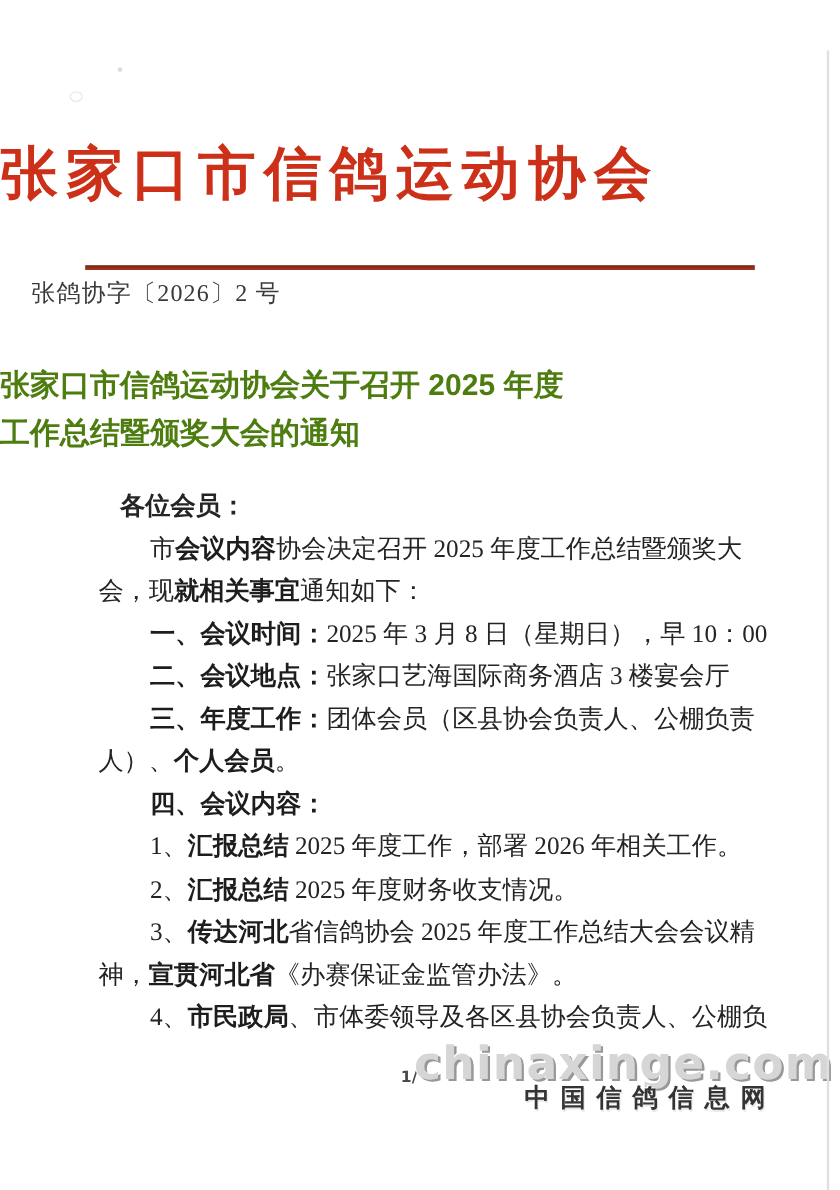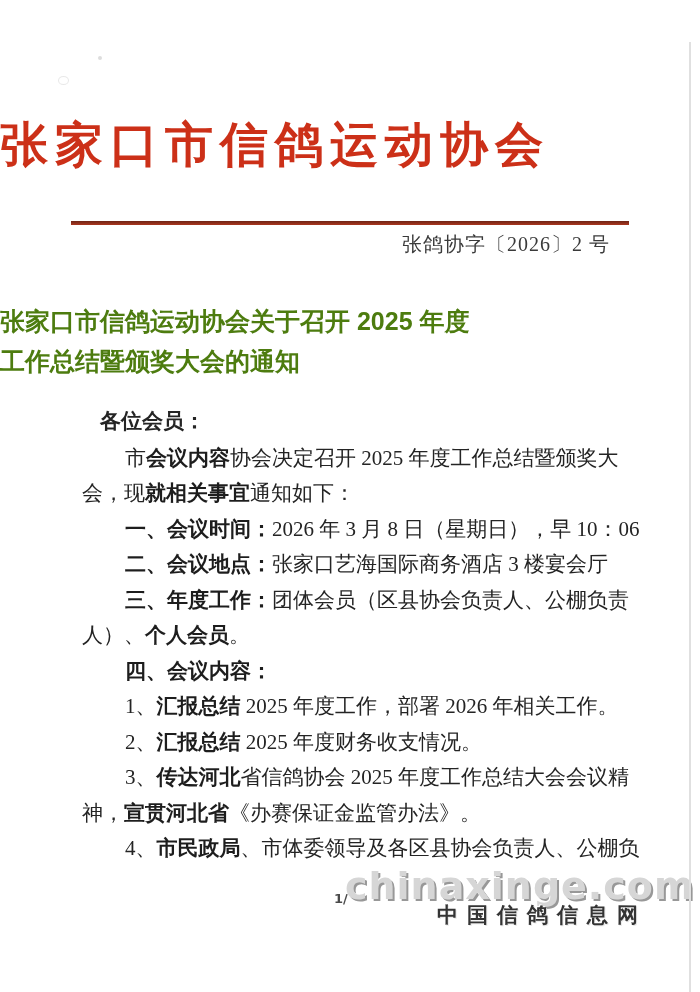--- a/index.html
+++ b/index.html
@@ -29,23 +29,24 @@
     color:#cc3018;
     font-family:"Liberation Serif","DejaVu Serif",serif;
     white-space:nowrap;
   }
   .rule{
     position:absolute;top:221px;left:71px;width:558px;height:4px;
     background:linear-gradient(to bottom,#6e2416,#aa3720);
   }
   .docno{
     position:absolute;top:231px;left:0;width:610px;
-    text-align:right;
+    text-align:left;
     font-size:20px;color:#3a3a3a;
     letter-spacing:1px;
+    padding-left:26px;
   }
 
   
   .title{
     position:absolute;top:301px;left:0;width:660px;
     text-align:left;
     font-family:"Liberation Sans","DejaVu Sans",sans-serif;
     font-weight:700;color:#4d7c0f;
     font-size:25px;line-height:40px;
   }
@@ -106,21 +107,21 @@
 
   <div class="title">
     <div>张家口市信鸽运动协会关于召开 2025 年度</div>
     <div>工作总结暨颁奖大会的通知</div>
   </div>
 
   <div class="body" id="notice-body">
       <div class="line ind1"><span>各位会员：</span></div>
       <div class="line ind2"><span>市</span><span class="b">会议内容</span><span>协会决定召开 2025 年度工作总结暨颁奖大</span></div>
       <div class="line"><span>会，现</span><span class="b">就相关事宜</span><span>通知如下：</span></div>
-      <div class="line ind2"><span class="b">一、会议时间：</span><span>2026 年 3 月 8 日（星期日），早 10：06</span></div>
+      <div class="line ind2"><span class="b">一、会议时间：</span><span>2025 年 3 月 8 日（星期日），早 10：00</span></div>
       <div class="line ind2"><span class="b">二、会议地点：</span><span>张家口艺海国际商务酒店 3 楼宴会厅</span></div>
       <div class="line ind2"><span class="b">三、年度工作：</span><span>团体会员（区县协会负责人、公棚负责</span></div>
       <div class="line"><span>人）、</span><span class="b">个人会员</span><span>。</span></div>
       <div class="line ind2"><span class="b">四、会议内容：</span></div>
       <div class="line ind2"><span>1、</span><span class="b">汇报总结</span><span> 2025 年度工作，部署 2026 年相关工作。</span></div>
       <div class="line ind2"><span>2、</span><span class="b">汇报总结</span><span> 2025 年度财务收支情况。</span></div>
       <div class="line ind2"><span>3、</span><span class="b">传达河北</span><span>省信鸽协会 2025 年度工作总结大会会议精</span></div>
       <div class="line"><span>神，</span><span class="b">宣贯河北省</span><span>《办赛保证金监管办法》。</span></div>
       <div class="line ind2"><span>4、</span><span class="b">市民政局</span><span>、市体委领导及各区县协会负责人、公棚负</span></div>
     </div>

